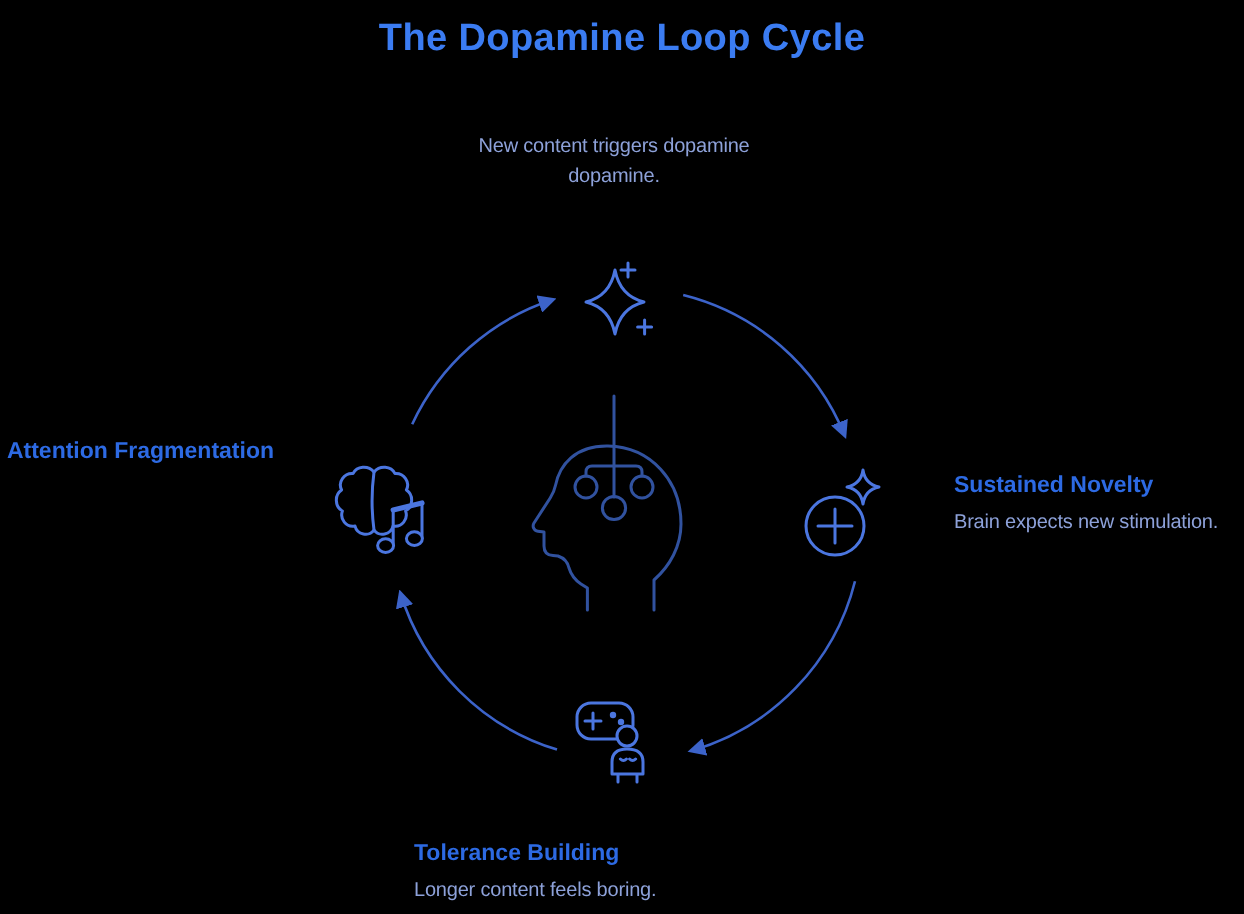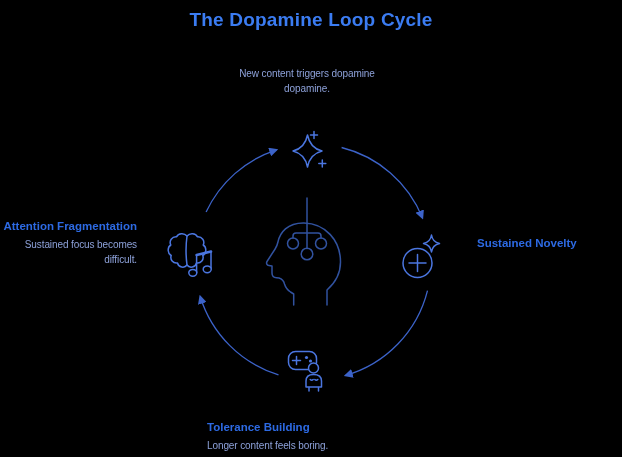--- a/index.html
+++ b/index.html
@@ -169,25 +169,25 @@
       <ellipse class="oicon-blackfill" cx="207.2" cy="269.3" rx="4" ry="3.4"></ellipse>
     </g>
   </svg>
 
   <div class="node node-top">
     <p>New content triggers dopamine dopamine.</p>
   </div>
 
   <div class="node node-right">
     <h3>Sustained Novelty</h3>
+    <p>Brain expects new stimulation.</p>
   </div>
 
   <div class="node node-bottom">
     <h3>Tolerance Building</h3>
     <p>Longer content feels boring.</p>
   </div>
 
   <div class="node node-left">
     <h3>Attention Fragmentation</h3>
-    <p>Sustained focus becomes difficult.</p>
   </div>
 
 </div>
 
 </body></html>

